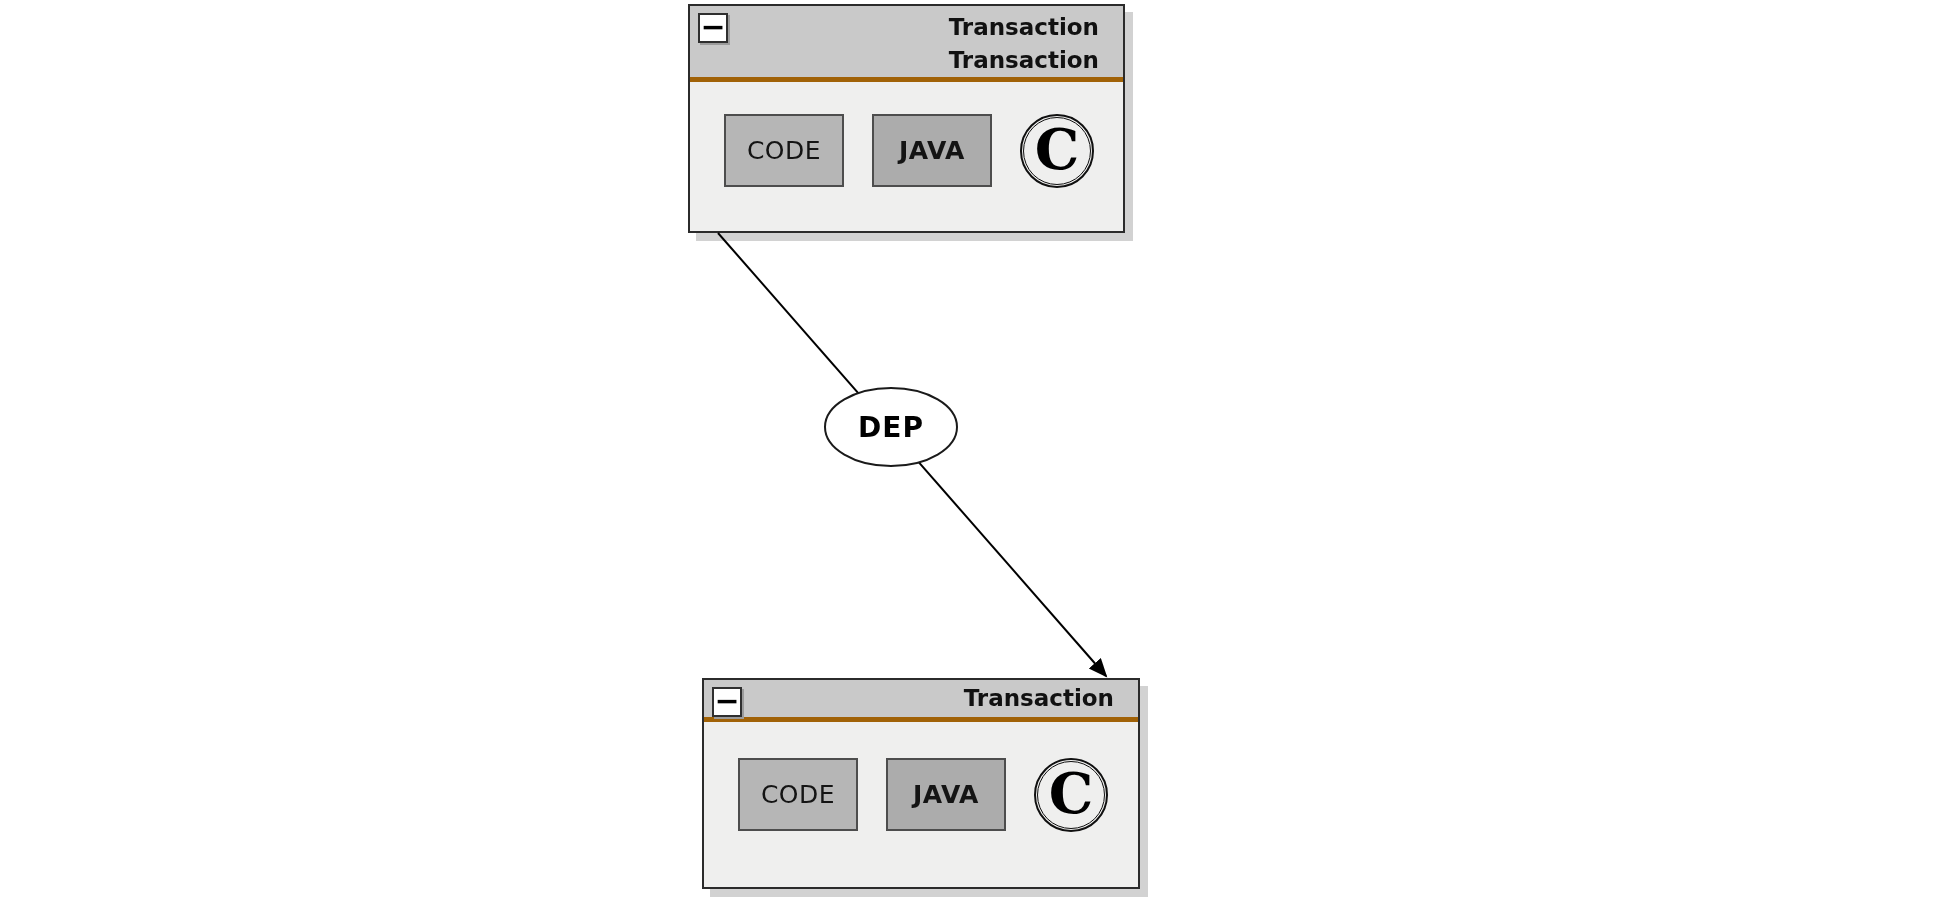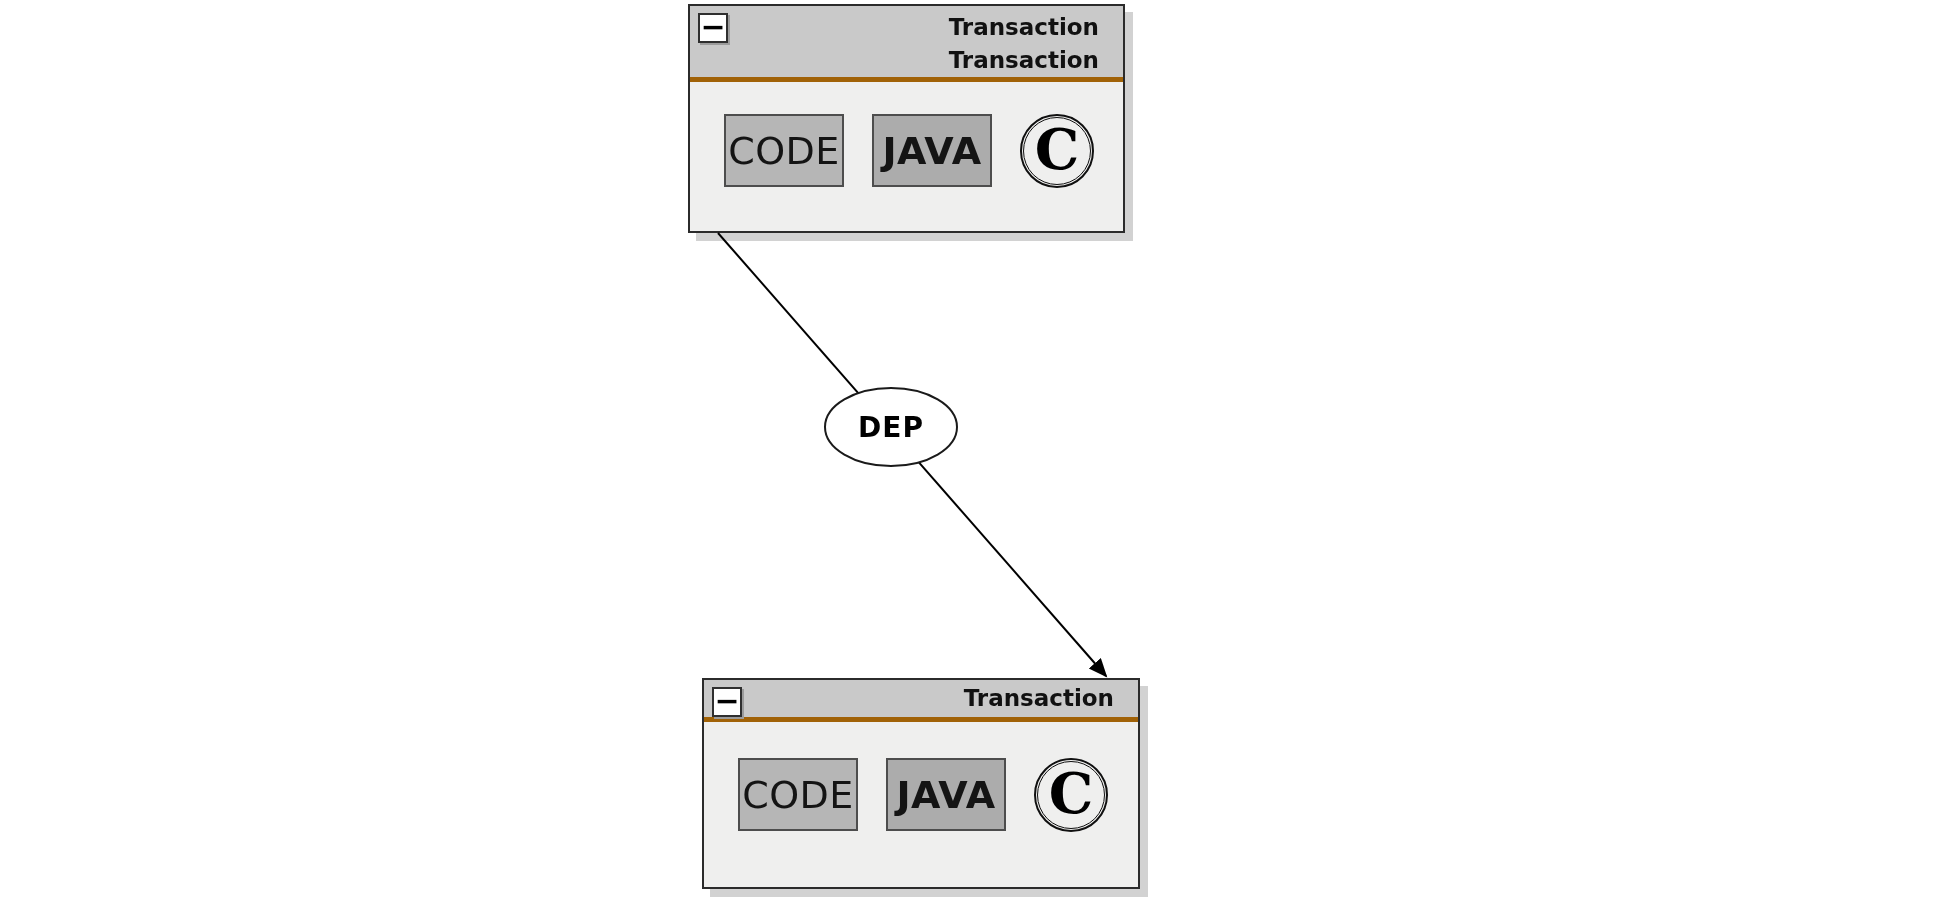--- a/index.html
+++ b/index.html
@@ -71,21 +71,21 @@
     display:flex;align-items:center;
     padding-left:34px;gap:28px;
   }
   .node-top .node-body{padding-bottom:12px;}
   .node-bottom .node-body{padding-bottom:20px;}
 
   .badge{
     width:120px;height:73px;
     border:2px solid var(--badge-border);
     display:flex;align-items:center;justify-content:center;
-    font-size:38px;letter-spacing:0.5px;color:#141414;
+    font-size:25px;letter-spacing:0.5px;color:#141414;
     flex:none;
   }
   .badge-code{background:var(--badge-code);}
   .badge-java{background:var(--badge-java);font-weight:bold;}
 
   .circle-icon{
     width:74px;height:74px;border-radius:50%;
     border:2px solid #101010;
     position:relative;flex:none;
     display:flex;align-items:center;justify-content:center;

